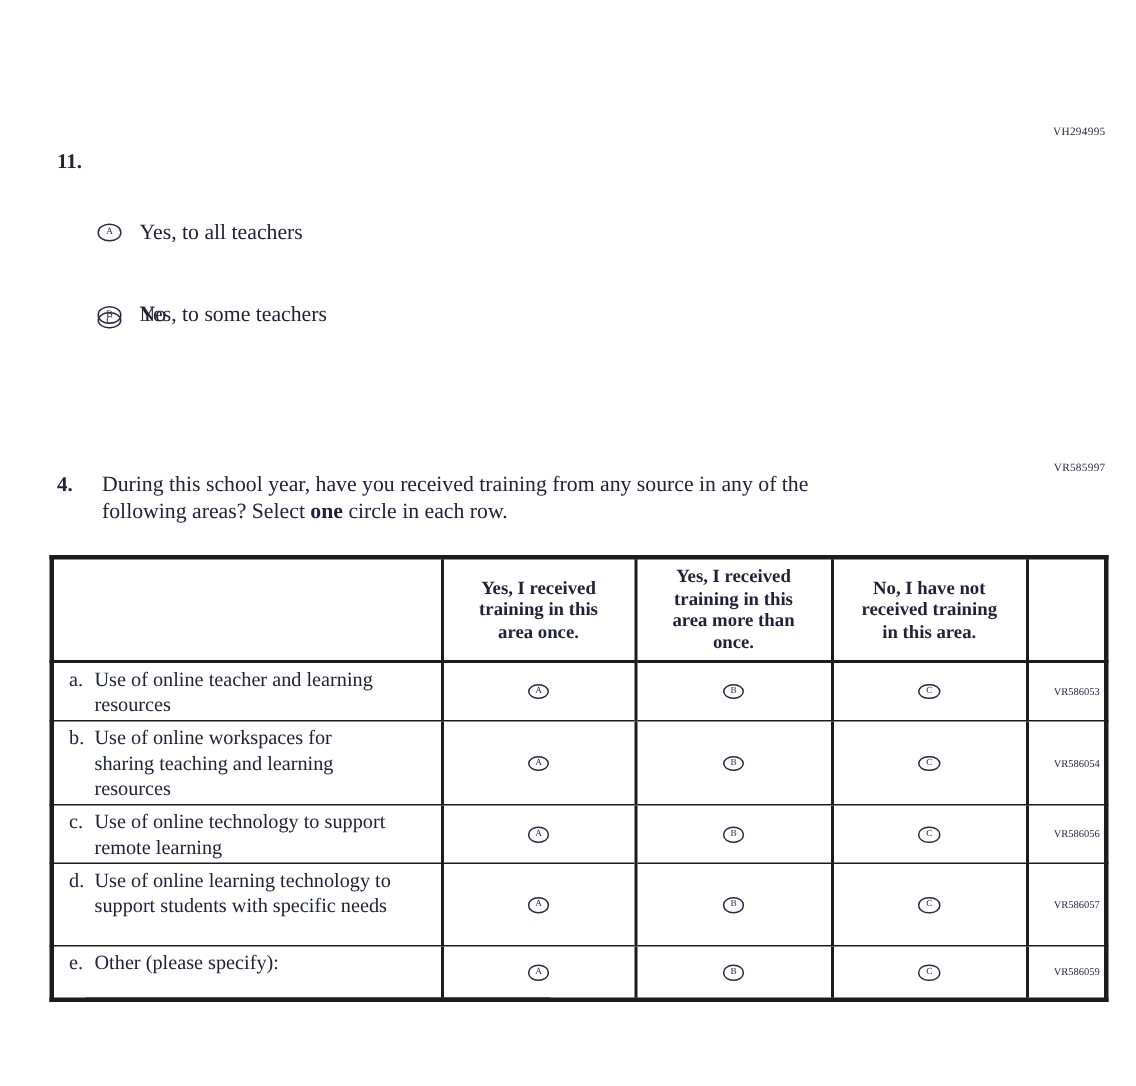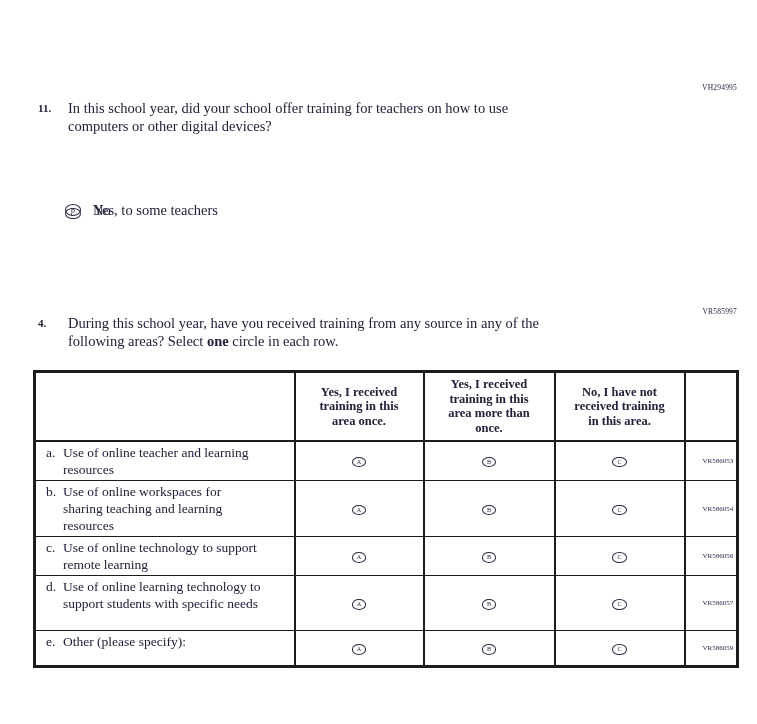--- a/index.html
+++ b/index.html
@@ -23,21 +23,21 @@
     color: #2a2a4a;
     text-align: right;
   }
   .code-q11 { top: 83px; }
   .code-q12 { top: 307px; }
 
   
   .q-number {
     position: absolute;
     left: 38px;
-    font-size: 11px;
+    font-size: 14px;
     font-weight: bold;
     line-height: 17.5px;
   }
   .q-text {
     position: absolute;
     left: 68px;
     font-size: 14.5px;
     line-height: 17.5px;
     white-space: nowrap;
   }
@@ -157,25 +157,25 @@
     background: #1c1c1c;
   }
 </style>
 </head>
 <body>
 
 <div class="page">
 
   <span class="admin-code code-q11">VH294995</span>
   <div class="q-number num-11">11.</div>
-  <div class="q-text text-11">
-    <div>In this school year, did your school offer training for teachers on how to use</div>
-    <div>computers or other digital devices?</div>
-  </div>
-
+
+  <div class="option-row opt-1">
+    <span class="bubble">A</span>
+    <span class="option-label">Yes, to all teachers</span>
+  </div>
   <div class="option-row opt-2">
     <span class="bubble">B</span>
     <span class="option-label">Yes, to some teachers</span>
   </div>
   <div class="option-row opt-3">
     <span class="bubble">C</span>
     <span class="option-label">No</span>
   </div>
 
   <span class="admin-code code-q12">VR585997</span>

